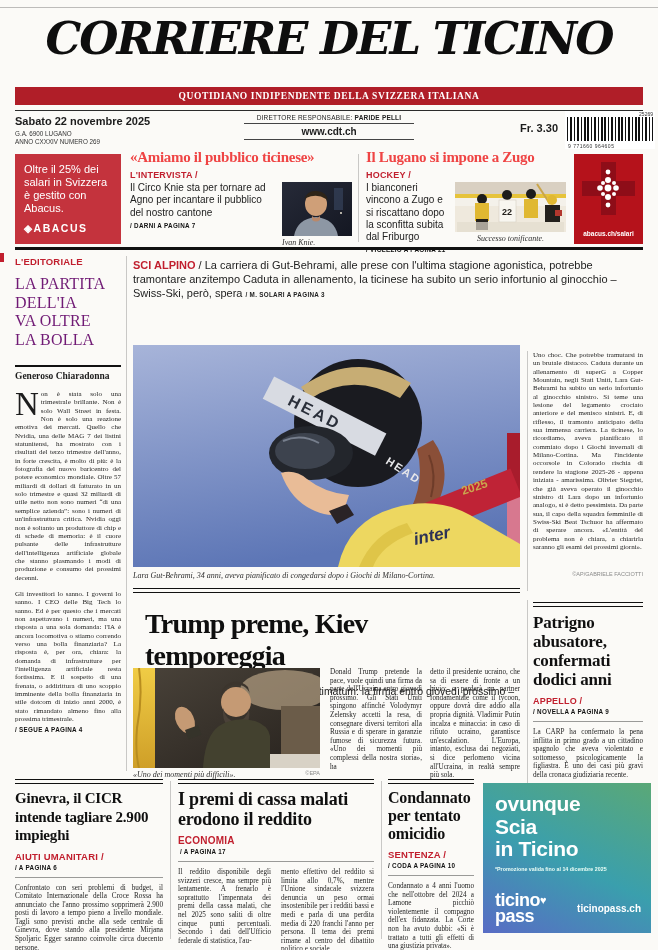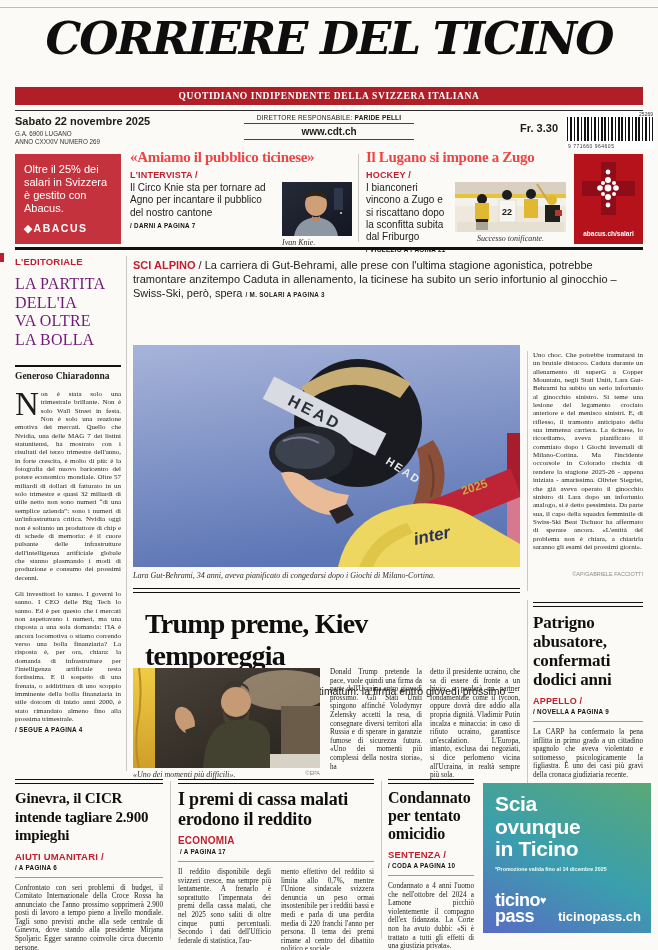--- a/index.html
+++ b/index.html
@@ -112,21 +112,21 @@
   .bvdiv{top:781px;height:158px;}
   
   .tp-ad{top:783px;left:483px;width:168px;height:150px;color:#fff;
     background:linear-gradient(205deg,#5aa877 0%,#3a9fad 52%,#5e63c9 108%);
     padding:10px 12px;box-sizing:border-box;}
   .tp-line{font-weight:700;font-size:21px;line-height:22.5px;letter-spacing:-.3px;}
   .tp-note{margin-top:5px;font-weight:700;font-size:5.3px;color:#eafef6;}
   .tp-bottom{position:absolute;left:12px;right:10px;bottom:9px;}
   .tp-logo{font-weight:700;font-size:18px;line-height:16px;letter-spacing:-.5px;}
   .tp-heart{font-size:11px;vertical-align:2px;}
-  .tp-url{position:absolute;right:0;bottom:0;font-weight:700;font-size:13px;}
+  .tp-url{position:absolute;right:0;bottom:10px;font-weight:700;font-size:10px;}
   .just{text-align:justify;}
 </style>
 </head>
 <body>
 
 <div class="page">
 
   <div class="abs topline"></div>
   <div class="abs masthead">CORRIERE DEL TICINO</div>
   <div class="abs tagline-bar">
@@ -384,22 +384,22 @@
   <div class="abs bcol bcol3">
     <div class="dbl-rule"></div>
     <h3>Condannato per tentato omicidio</h3>
     <span class="kicker">SENTENZA /</span>
     <span class="byline">/ CODA A PAGINA 10</span>
     <div class="thin-rule"></div>
     <div class="small-serif just">Condannato a 4 anni l'uomo che nell'ottobre del 2024 a Lamone picchiò violentemente il compagno dell'ex fidanzata. La Corte non ha avuto dubbi: «Si è trattato a tutti gli effetti di una giustizia privata».</div>
   </div>
 
   <div class="abs tp-ad">
+    <div class="tp-line">ovunque</div>
     <div class="tp-line">Scia</div>
-    <div class="tp-line">ovunque</div>
     <div class="tp-line">in Ticino</div>
     <div class="tp-note">*Promozione valida fino al 14 dicembre 2025</div>
     <div class="tp-bottom">
       <div class="tp-logo">
         <span>ticino</span><span class="tp-heart">♥</span><br>
         <span>pass</span>
       </div>
       <div class="tp-url">ticinopass.ch</div>
     </div>
   </div>

